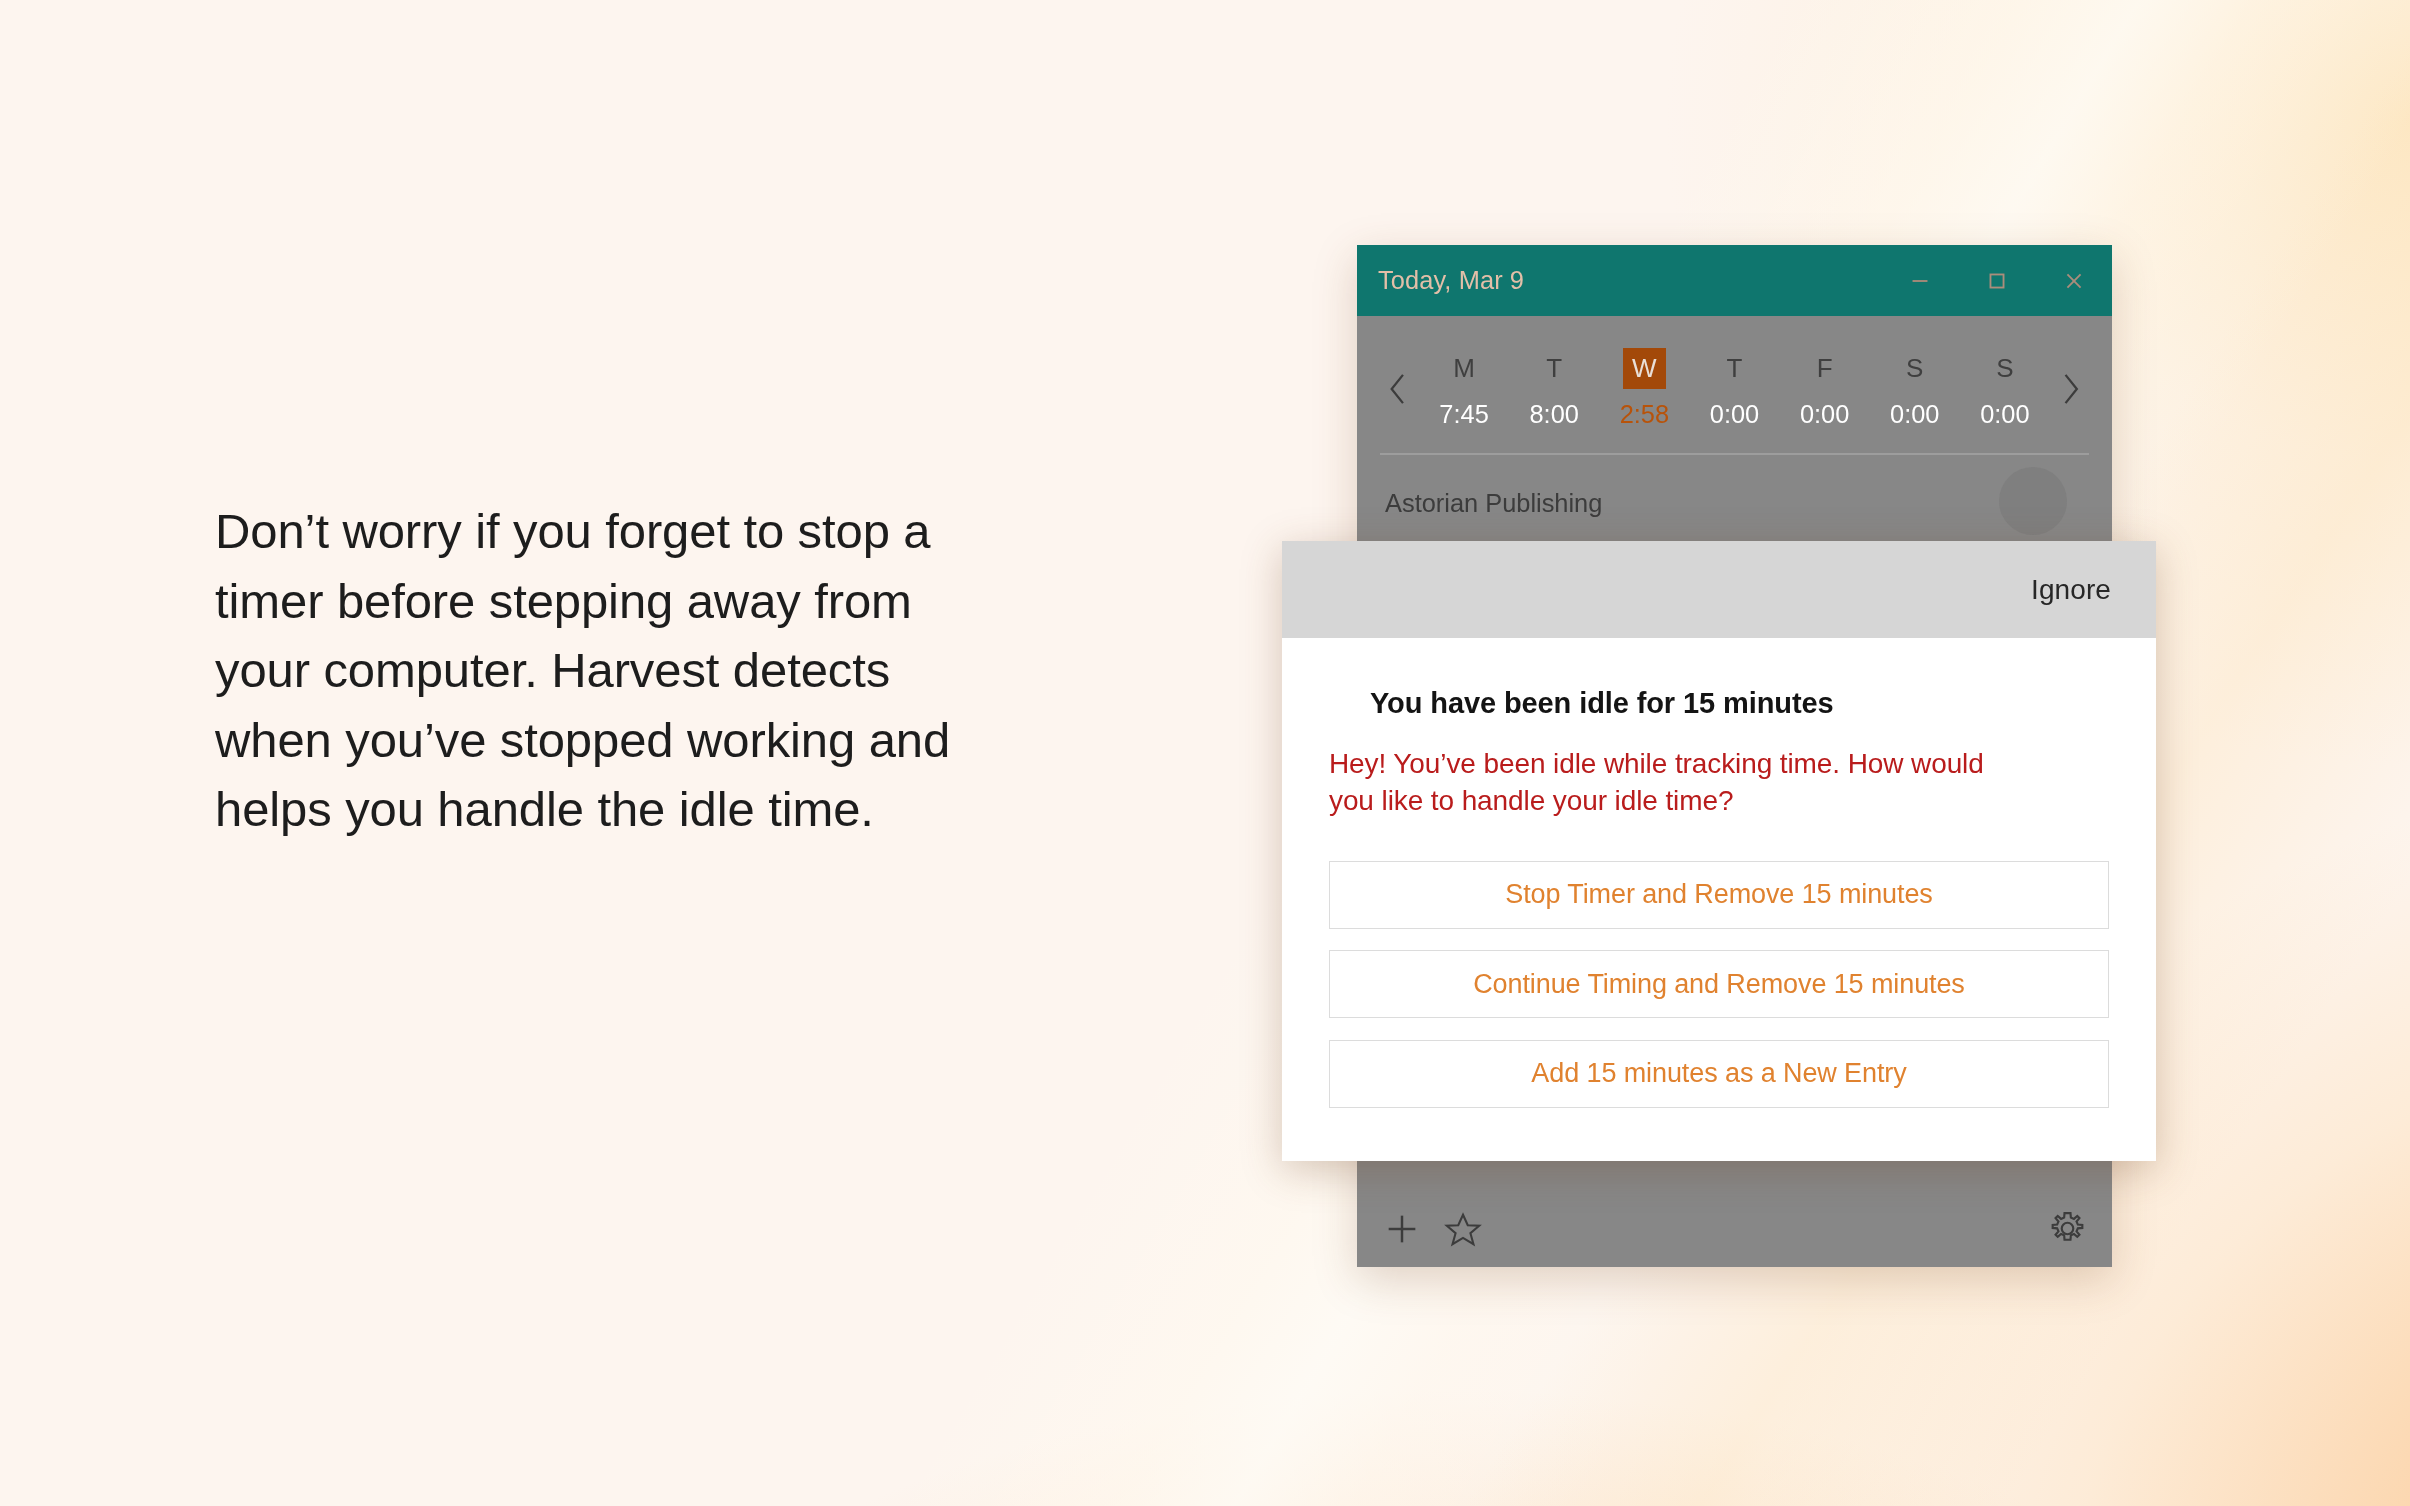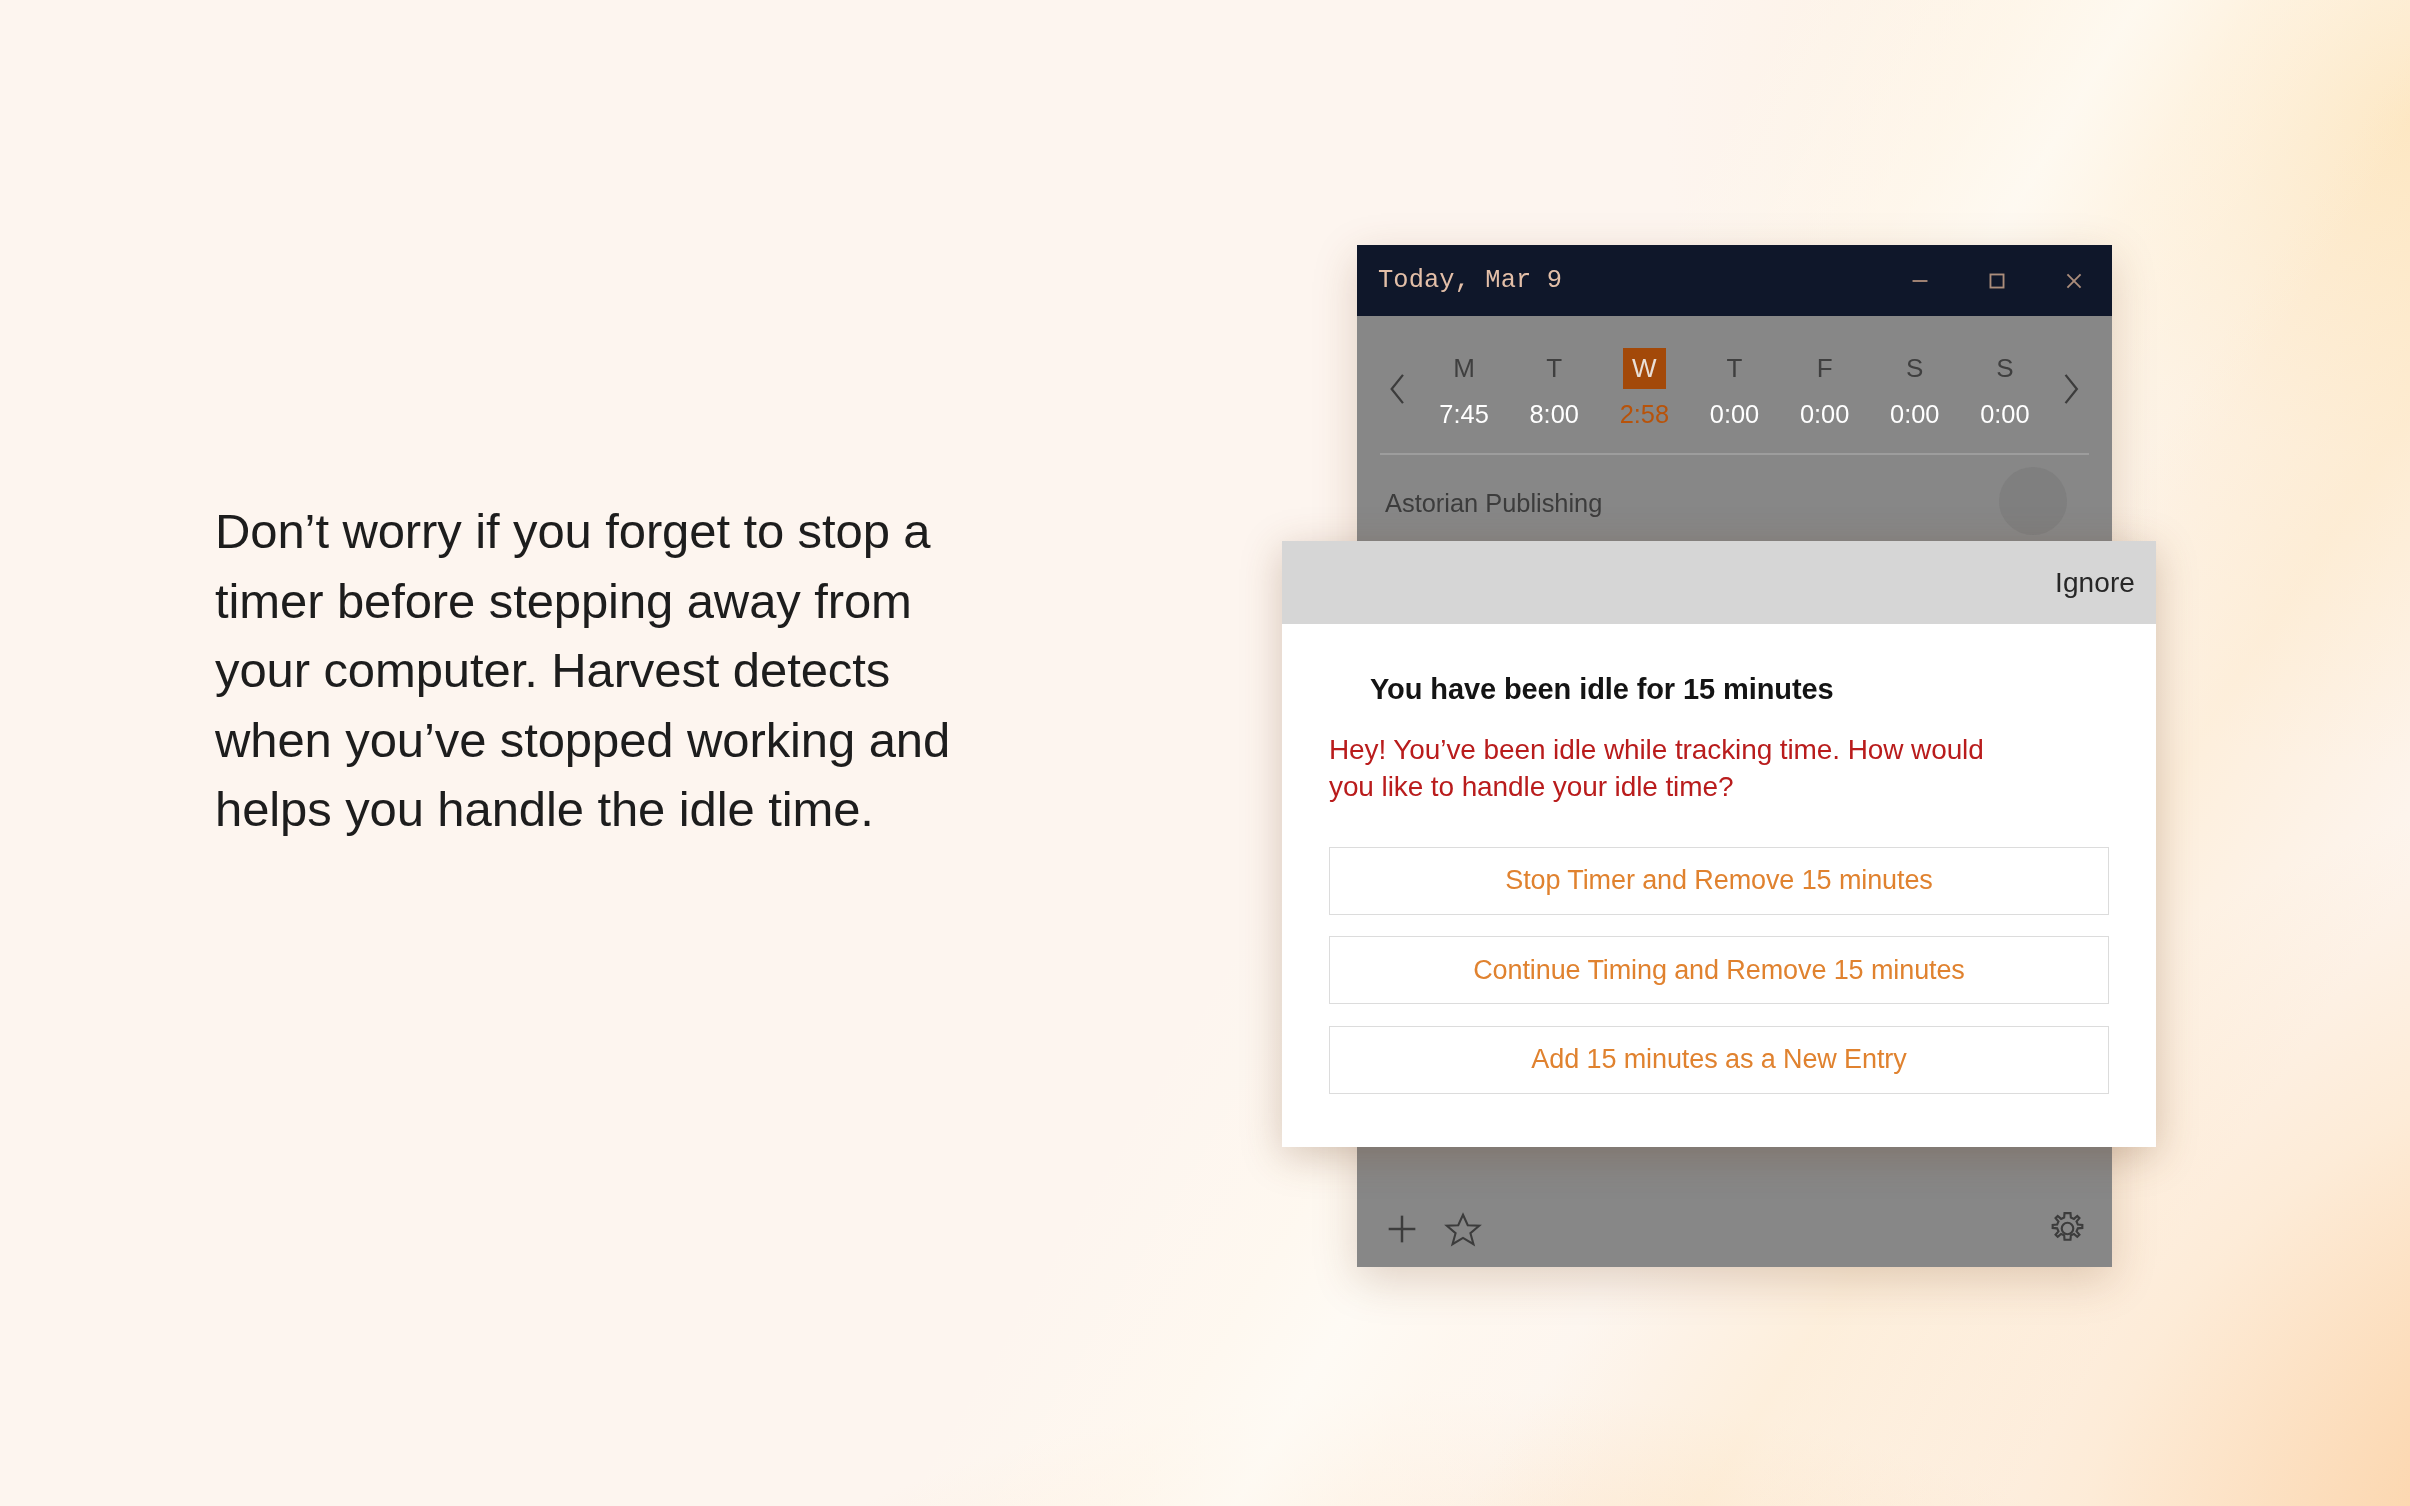--- a/index.html
+++ b/index.html
@@ -78,26 +78,25 @@
   .app-window {
     position: absolute;
     left: 1357px;
     top: 245px;
     width: 755px;
     height: 1022px;
     box-shadow: 0 13px 41px rgba(120,70,30,0.22);
   }
   .titlebar {
     height: 71px;
-    background: #0f172a;
+    background: #0f766e;
     display: flex;
     align-items: center;
     padding-left: 21px;
     position: relative;
-    font-family: Liberation Mono, monospace;
   }
   .titlebar-text {
     color: #e3bfa8;
     font-size: 25.4px;
     font-weight: 400;
     letter-spacing: 0.1px;
   }
   .win-btns {
     position: absolute;
     right: 0;
@@ -214,25 +213,25 @@
   
   .dialog {
     position: absolute;
     left: 1282px;
     top: 541px;
     width: 874px;
     box-shadow: 0 9.4px 38px rgba(110,70,35,0.28);
   }
   .dialog-head {
     background: #d6d6d6;
-    height: 83px;
+    height: 97px;
     display: flex;
     align-items: center;
     justify-content: flex-end;
-    padding-right: 21px;
+    padding-right: 45px;
   }
   .ignore-btn {
     font-size: 28px;
     color: #272727;
     letter-spacing: 0.1px;
   }
   .dialog-body {
     background: #ffffff;
     padding: 49px 47px 53px 47px;
   }

